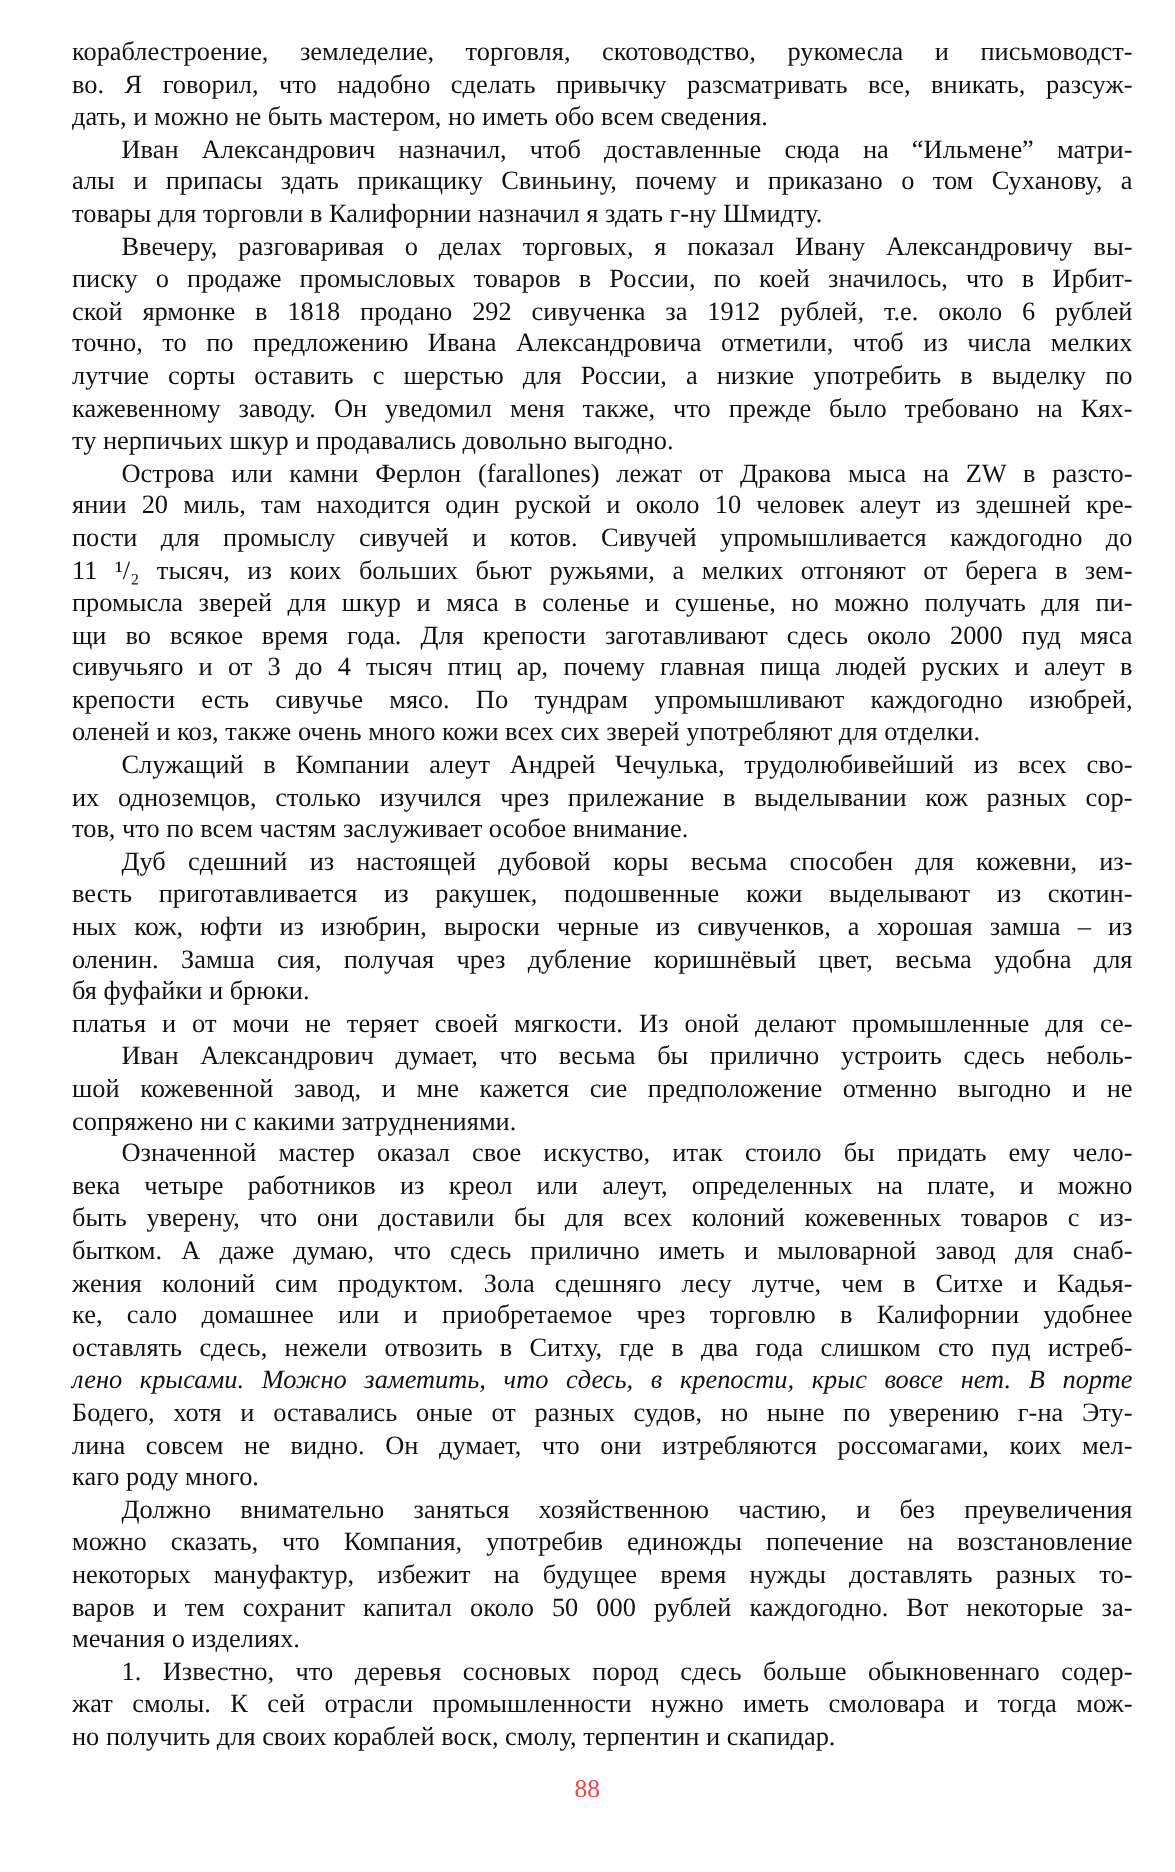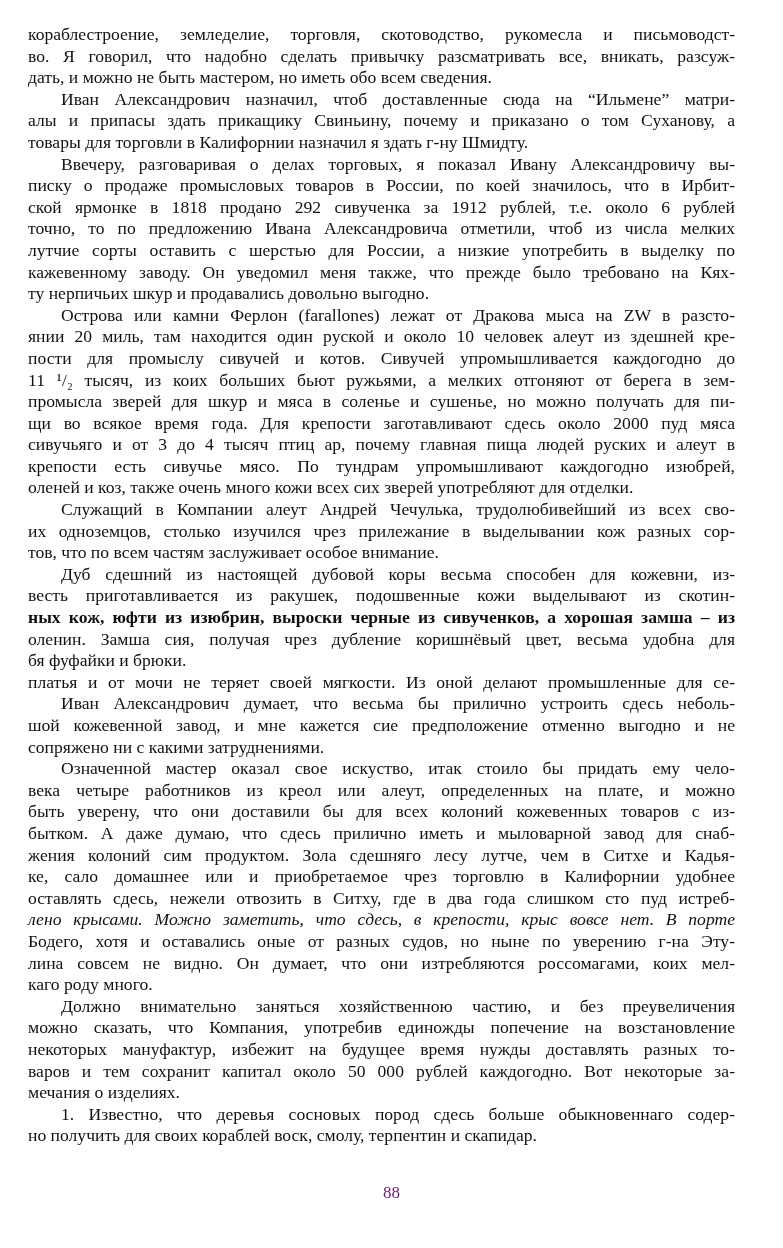--- a/index.html
+++ b/index.html
@@ -1,34 +1,34 @@
 <!DOCTYPE html>
 <html><head>
 <meta charset="utf-8">
 <style>
   html, body { margin: 0; padding: 0; background: #ffffff; }
   body { width: 783px; height: 1248px; position: relative; overflow: hidden; }
-  .page { position: absolute; left: 28px; top: 24px; width: 707px; }
+  .page { position: absolute; left: 48px; top: 24px; width: 707px; }
   .line {
     font-family: "Liberation Serif", serif;
     font-size: 17.6px;
     line-height: 21.6px;
     height: 21.6px;
     color: #111;
     white-space: nowrap;
     text-align: justify;
     text-align-last: justify;
     overflow: visible;
   }
   .line.indent { padding-left: 33px; }
   .line.last { text-align-last: left; }
   .page-number {
     position: absolute; left: 0; width: 783px; top: 1183px;
     text-align: center;
-    font-family: "Liberation Serif", serif; font-size: 17px; color: #701a75;
+    font-family: "Liberation Serif", serif; font-size: 17px; color: #ef4444;
   }
 </style>
 </head>
 <body>
 
 <div class="page" id="page-body">
     <div>
       <div class="line" style="white-space: nowrap;">кораблестроение, земледелие, торговля, скотоводство, рукомесла и письмоводст-</div>
       <div class="line" style="white-space: nowrap;">во. Я говорил, что надобно сделать привычку разсматривать все, вникать, разсуж-</div>
       <div class="line last" style="white-space: nowrap;">дать, и можно не быть мастером, но иметь обо всем сведения.</div>
@@ -59,21 +59,21 @@
       <div class="line last" style="white-space: nowrap;">оленей и коз, также очень много кожи всех сих зверей употребляют для отделки.</div>
     </div>
     <div>
       <div class="line indent" style="white-space: nowrap;">Служащий в Компании алеут Андрей Чечулька, трудолюбивейший из всех сво-</div>
       <div class="line" style="white-space: nowrap;">их одноземцов, столько изучился чрез прилежание в выделывании кож разных сор-</div>
       <div class="line last" style="white-space: nowrap;">тов, что по всем частям заслуживает особое внимание.</div>
     </div>
     <div>
       <div class="line indent" style="white-space: nowrap;">Дуб сдешний из настоящей дубовой коры весьма способен для кожевни, из-</div>
       <div class="line" style="white-space: nowrap;">весть приготавливается из ракушек, подошвенные кожи выделывают из скотин-</div>
-      <div class="line" style="white-space: nowrap; font-weight: bold;">ных кож, юфти из изюбрин, выроски черные из сивученков, а хорошая замша – из</div>
+      <div class="line" style="white-space: nowrap;">ных кож, юфти из изюбрин, выроски черные из сивученков, а хорошая замша – из</div>
       <div class="line" style="white-space: nowrap;">оленин. Замша сия, получая чрез дубление коришнёвый цвет, весьма удобна для</div>
       <div class="line last" style="white-space: nowrap;">бя фуфайки и брюки.</div>
       <div class="line" style="white-space: nowrap;">платья и от мочи не теряет своей мягкости. Из оной делают промышленные для се-</div>
     </div>
     <div>
       <div class="line indent" style="white-space: nowrap;">Иван Александрович думает, что весьма бы прилично устроить сдесь неболь-</div>
       <div class="line" style="white-space: nowrap;">шой кожевенной завод, и мне кажется сие предположение отменно выгодно и не</div>
       <div class="line last" style="white-space: nowrap;">сопряжено ни с какими затруднениями.</div>
     </div>
     <div>
@@ -91,16 +91,17 @@
     </div>
     <div>
       <div class="line indent" style="white-space: nowrap;">Должно внимательно заняться хозяйственною частию, и без преувеличения</div>
       <div class="line" style="white-space: nowrap;">можно сказать, что Компания, употребив единожды попечение на возстановление</div>
       <div class="line" style="white-space: nowrap;">некоторых мануфактур, избежит на будущее время нужды доставлять разных то-</div>
       <div class="line" style="white-space: nowrap;">варов и тем сохранит капитал около 50 000 рублей каждогодно. Вот некоторые за-</div>
       <div class="line last" style="white-space: nowrap;">мечания о изделиях.</div>
     </div>
     <div>
       <div class="line indent" style="white-space: nowrap;">1. Известно, что деревья сосновых пород сдесь больше обыкновеннаго содер-</div>
+      <div class="line" style="white-space: nowrap;">жат смолы. К сей отрасли промышленности нужно иметь смоловара и тогда мож-</div>
       <div class="line last" style="white-space: nowrap;">но получить для своих кораблей воск, смолу, терпентин и скапидар.</div>
     </div>
   </div>
 <div class="page-number">88</div>
 
 </body></html>

